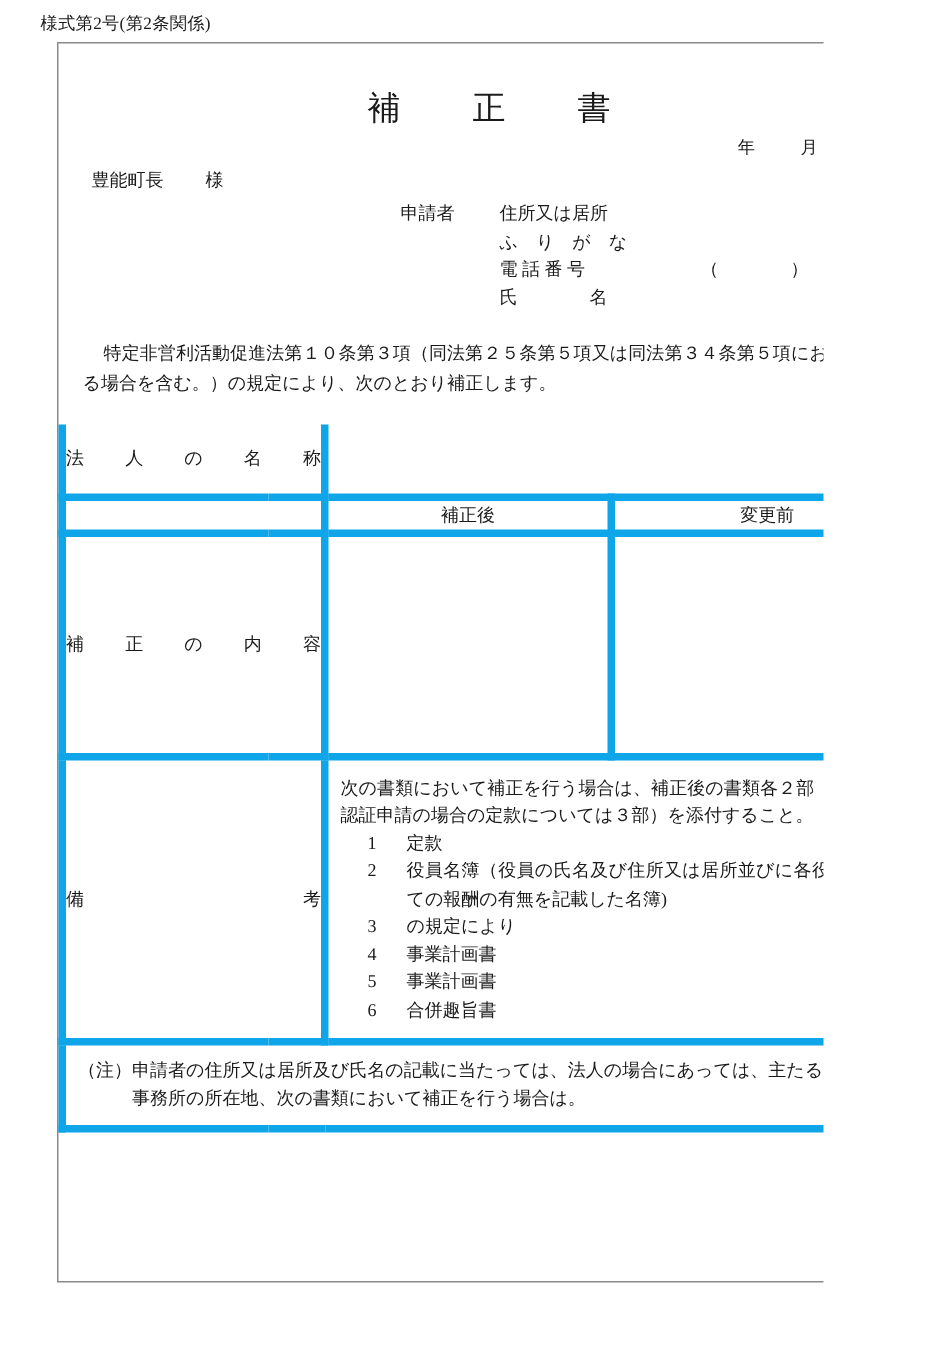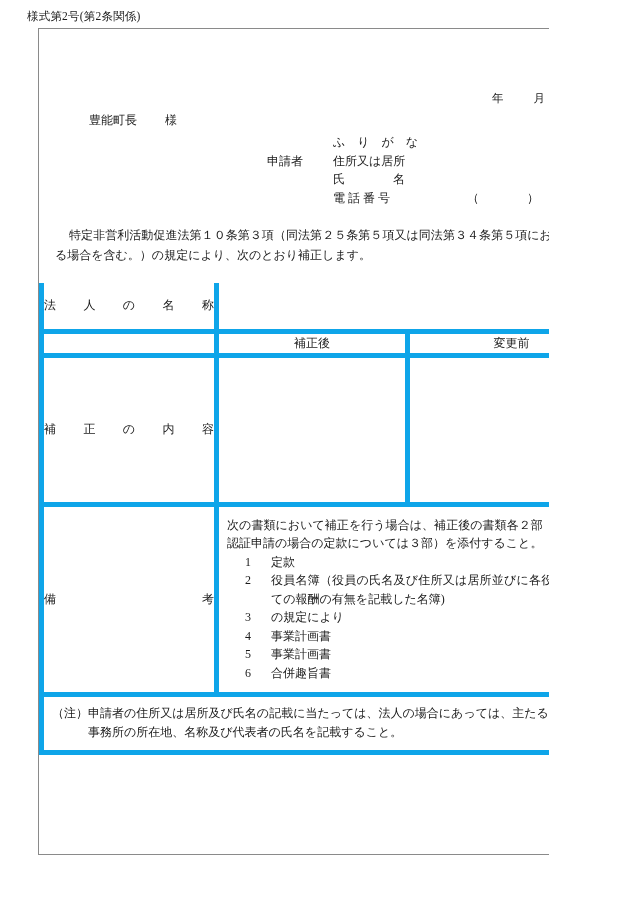--- a/index.html
+++ b/index.html
@@ -75,21 +75,21 @@
     letter-spacing: 0.2px;
     white-space: nowrap;
   }
   .date-line .sp {
     display: inline-block;
     width: 30px;
   }
 
   .addressee {
     position: absolute;
-    left: 50px;
+    left: 22px;
     top: 83px;
     font-size: 12px;
     white-space: nowrap;
   }
   .addressee .honor {
     display: inline-block;
     margin-left: 28px;
   }
 
   .applicant-block {
@@ -221,41 +221,42 @@
 <body>
 
 <div class="page">
 
   <div class="form-no">様式第2号(第2条関係)</div>
 
   <div class="frame">
 
     <div class="upper">
 
+      <div class="doc-title">補　正　書</div>
 
       <div class="date-line">
         <span>年</span><span class="sp"></span><span>月</span><span class="sp"></span><span>日</span>
       </div>
 
       <div class="addressee">
         <span>豊能町長</span><span class="honor">様</span>
       </div>
 
       <div class="applicant-block">
+        <div class="applicant-row">
+          <span class="applicant-label">申請者</span><span class="field-name">住所又は居所</span><span></span>
+        </div>
         <div class="applicant-row">
           <span class="applicant-label"></span><span class="field-name">ふ　り　が　な</span><span></span>
         </div>
         <div class="applicant-row">
-          <span class="applicant-label">申請者</span><span class="field-name">住所又は居所</span><span></span>
+          <span class="applicant-label"></span><span class="field-name">電 話 番 号</span><span class="tel-parens">（　　　　）</span>
         </div>
         <div class="applicant-row">
           <span class="applicant-label"></span><span class="field-name">氏　　　　名</span><span></span><span class="seal">印</span>
-        </div>
-        <div class="applicant-row">
-          <span class="applicant-label"></span><span class="field-name">電 話 番 号</span><span class="tel-parens">（　　　　）</span>
         </div>
       </div>
 
       <div class="statute"><span class="indent"></span><span>特定非営利活動促進法第１０条第３項（同法第２５条第５項又は同法第３４条第５項において準用する場合を含む。）の規定により、次のとおり補正します。</span></div>
 
     </div>
 
     <table class="tbl">
       <colgroup>
         <col style="width:137px">
@@ -300,20 +301,20 @@
               <li><span class="num">4</span><span>事業計画書</span></li>
               <li><span class="num">5</span><span>事業計画書</span></li>
               <li><span class="num">6</span><span>合併趣旨書</span></li>
             </ul>
           </td>
         </tr>
 
         <tr style="height:56px">
           <td class="note-cell" colspan="4">
             <span class="first"><span>（注）</span><span>申請者の住所又は居所及び氏名の記載に当たっては、法人の場合にあっては、主たる</span></span>
-            <span class="hang">事務所の所在地、名称及び代表者の氏名を記載すること。</span>
+            <span class="hang">事務所の所在地、次の書類において補正を行う場合は。</span>
           </td>
         </tr>
       </tbody>
     </table>
 
   </div>
 </div>
 
 </body></html>

